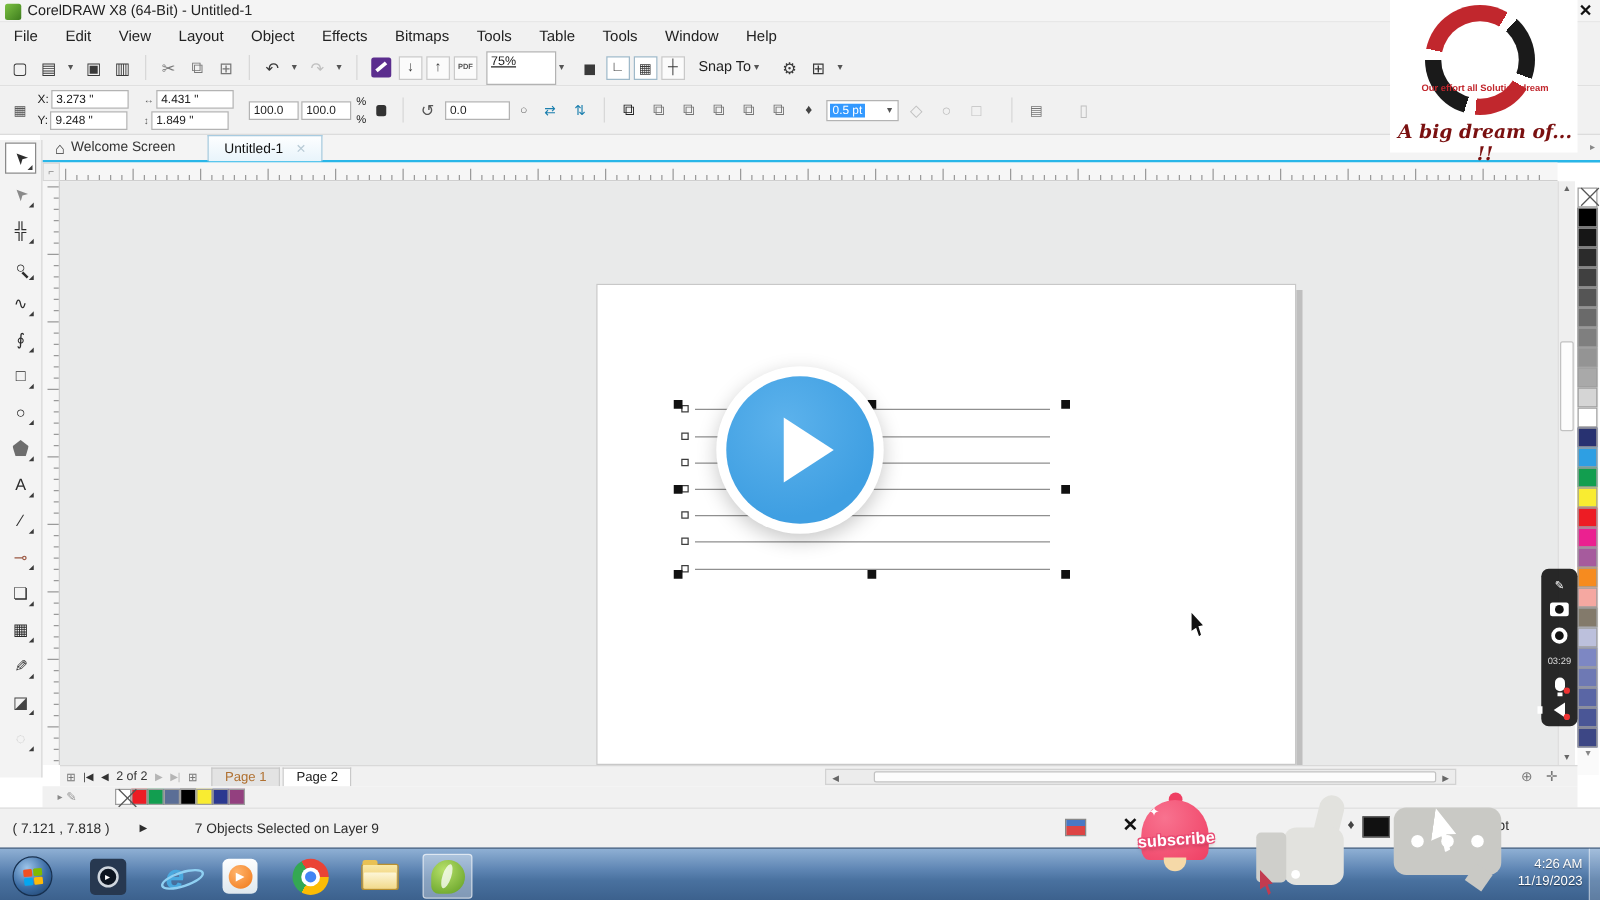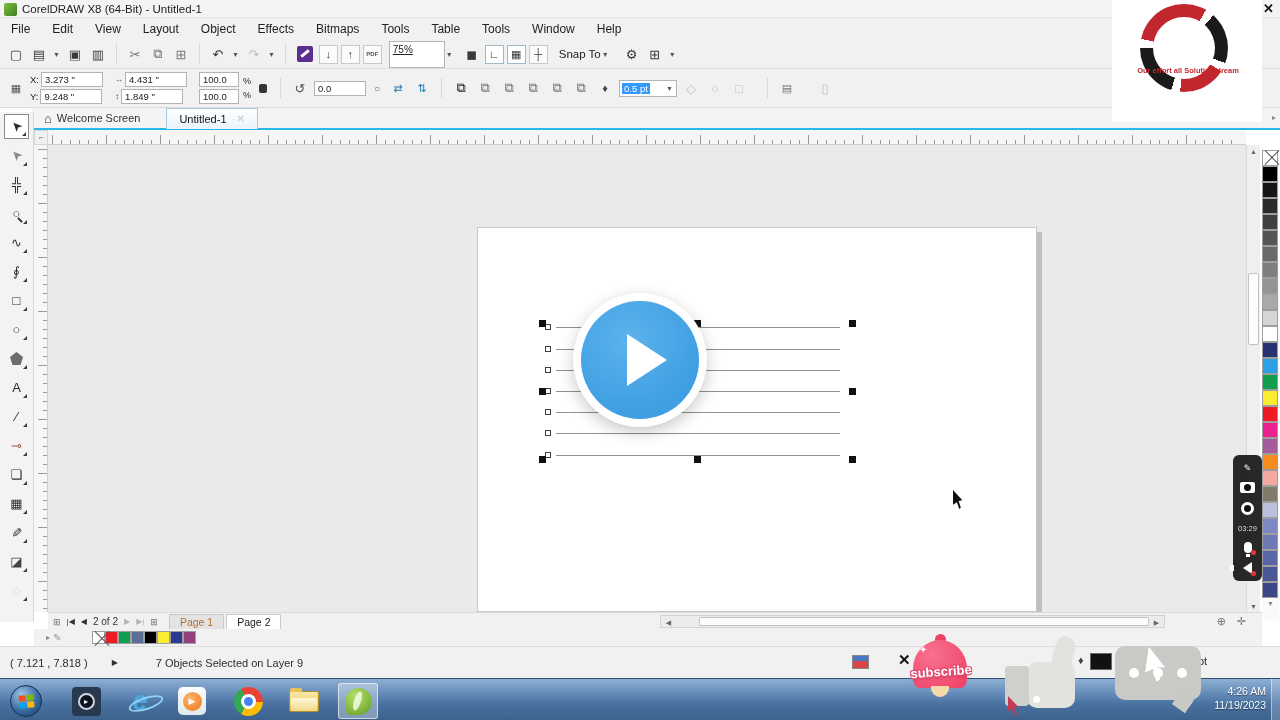--- a/index.html
+++ b/index.html
@@ -212,21 +212,21 @@
   <div style="display:flex;flex-direction:column;gap:2px;margin-left:8px">
     <div class="row" style="gap:2px">
         <span style="font-size:8px;color:#555">↔</span>
         <span class="fld" style="width:62px">4.431 "</span>
       </div>
     <div class="row" style="gap:2px">
         <span style="font-size:8px;color:#555">↕</span>
         <span class="fld" style="width:62px">1.849 "</span>
       </div>
   </div>
-  <div style="display:flex;flex-direction:column;gap:2px;margin-left:8px">
+  <div style="display:flex;flex-direction:row;gap:2px;margin-left:8px">
     <span class="fld" style="width:40px">100.0</span>
     <span class="fld" style="width:40px">100.0</span>
   </div>
   <div style="display:flex;flex-direction:column;gap:4px">
     <span style="font-size:9px">%</span>
     <span style="font-size:9px">%</span>
   </div>
   <span style="width:8px;height:9px;background:#333;border-radius:2px;margin:0 4px"></span>
   <span class="sep"></span>
   <span class="ic" style="font-size:13px;color:#555">↺</span>
@@ -670,20 +670,21 @@
   <div id="clock">
     <div>4:26 AM</div>
     <div>11/19/2023</div>
   </div>
   <div id="showdesk"></div>
 </div>
 
 <div class="abs" id="logo-box">
   <div id="logo-ring"></div>
   <div id="logo-tag">Our effort all Solution dream</div>
+  <div id="logo-slogan">A big dream of... !!</div>
 </div>
 
 <div class="abs" id="bell">
   <div id="bell-knob"></div>
   <div id="bell-body"></div>
   <div id="bell-clap"></div>
   <span id="bell-spark">✦</span>
   <div id="subscribe-label">subscribe</div>
 </div>
 <div class="abs" id="thumb">

